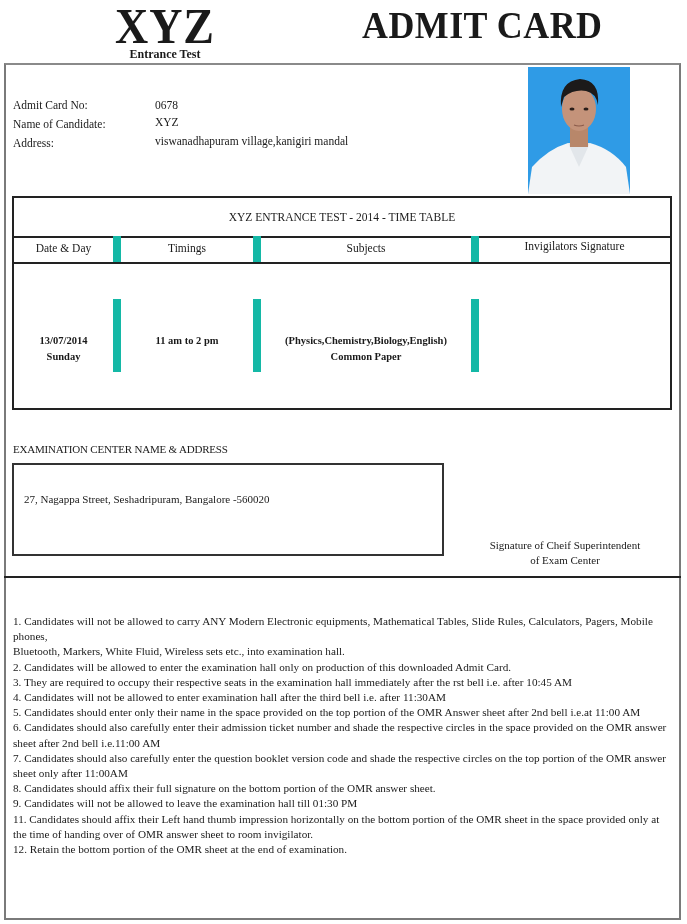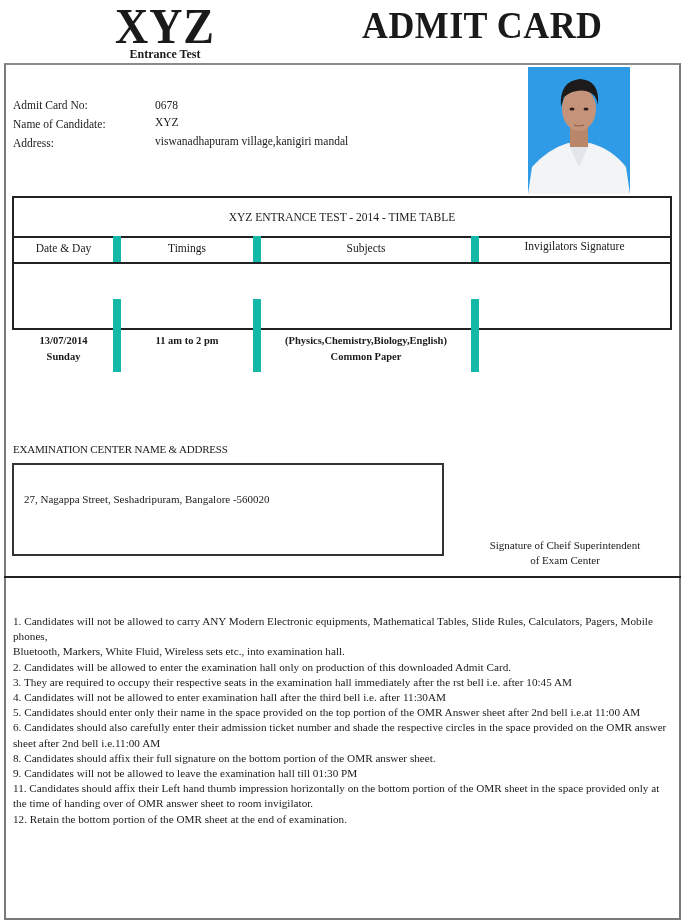--- a/index.html
+++ b/index.html
@@ -7,21 +7,21 @@
   .abs { position: absolute; }
   .logo { left: 100px; top: 2px; width: 130px; text-align: center; }
   .logo-main { font-size: 50px; font-weight: bold; line-height: 48px; letter-spacing: 1px; transform: scaleX(0.92); display: block; }
   .logo-sub { font-size: 12px; font-weight: bold; line-height: 12px; display: block; margin-top: -2px; }
   .title { left: 362px; top: 6px; font-size: 37px; font-weight: bold; line-height: 40px; letter-spacing: 0.5px; transform: scaleX(0.97); transform-origin: left; }
   .outer { left: 4px; top: 63px; width: 673px; height: 853px; border: 2px solid #7a7a7a; border-top-color: #8a8a8a; box-sizing: content-box; }
   .divider { left: 4px; top: 576px; width: 677px; height: 0; border-top: 2px solid #222; }
   .info-label { left: 13px; font-size: 11.5px; line-height: 14px; }
   .info-value { left: 155px; font-size: 11.5px; line-height: 14px; }
   .photo { left: 528px; top: 67px; width: 102px; height: 127px; background: #2f9be6; overflow: hidden; }
-  .tt { left: 12px; top: 196px; width: 660px; height: 134px; border: 2px solid #222; box-sizing: border-box; }
+  .tt { left: 12px; top: 196px; width: 660px; height: 214px; border: 2px solid #222; box-sizing: border-box; }
   .tt-title { position: absolute; left: 0; top: 0; width: 100%; height: 38px; border-bottom: 2px solid #222; font-size: 11.5px; text-align: center; line-height: 38px; }
   .tt-head { position: absolute; left: 0; top: 38px; width: 100%; height: 26px; border-bottom: 2px solid #222; display: flex; }
   .tt-body { position: absolute; left: 0; top: 65px; width: 100%; height: 109px; display: flex; }
   .cell { box-sizing: border-box; border-right: 8px solid #14b8a6; text-align: center; font-size: 11.5px; }
   .cell:last-child { border-right: none; }
   .c1 { width: 107px; } .c2 { width: 140px; } .c3 { width: 218px; } .c4 { flex: 1; }
   .tt-head .cell { line-height: 24px; }
   .tt-head .c4 { line-height: 20px; }
   .tt-body .cell { font-weight: bold; font-size: 10.5px; padding-top: 34px; line-height: 16px; margin-top: 36px; }
   .center-label { left: 13px; top: 443px; font-size: 11px; letter-spacing: -0.2px; }
@@ -99,17 +99,18 @@
 </div>
 
 <div class="abs instr">
   <div>1. Candidates will not be allowed to carry ANY Modern Electronic equipments, Mathematical Tables, Slide Rules, Calculators, Pagers, Mobile phones,</div>
   <div>Bluetooth, Markers, White Fluid, Wireless sets etc., into examination hall.</div>
   <div>2. Candidates will be allowed to enter the examination hall only on production of this downloaded Admit Card.</div>
   <div>3. They are required to occupy their respective seats in the examination hall immediately after the    rst bell i.e. after 10:45 AM</div>
   <div>4. Candidates will not be allowed to enter examination hall after the third bell i.e. after 11:30AM</div>
   <div>5. Candidates should enter only their name in the space provided on the top portion of the OMR Answer sheet after 2nd bell i.e.at 11:00 AM</div>
   <div>6. Candidates should also carefully enter their admission ticket number and shade the respective circles in the space provided on the OMR answer sheet after 2nd bell i.e.11:00 AM</div>
+  <div>7. Candidates should also carefully enter the question booklet version code and shade the respective circles on the top portion of the OMR answer sheet only after 11:00AM</div>
   <div>8. Candidates should affix their full signature on the bottom portion of the OMR answer sheet.</div>
   <div>9. Candidates will not be allowed to leave the examination hall till 01:30 PM</div>
   <div>11. Candidates should affix their Left hand thumb impression horizontally on the bottom portion of the OMR sheet in the space provided only at the time of handing over of OMR answer sheet to room invigilator.</div>
   <div>12. Retain the bottom portion of the OMR sheet at the end of examination.</div>
 </div>
 
 </body></html>

